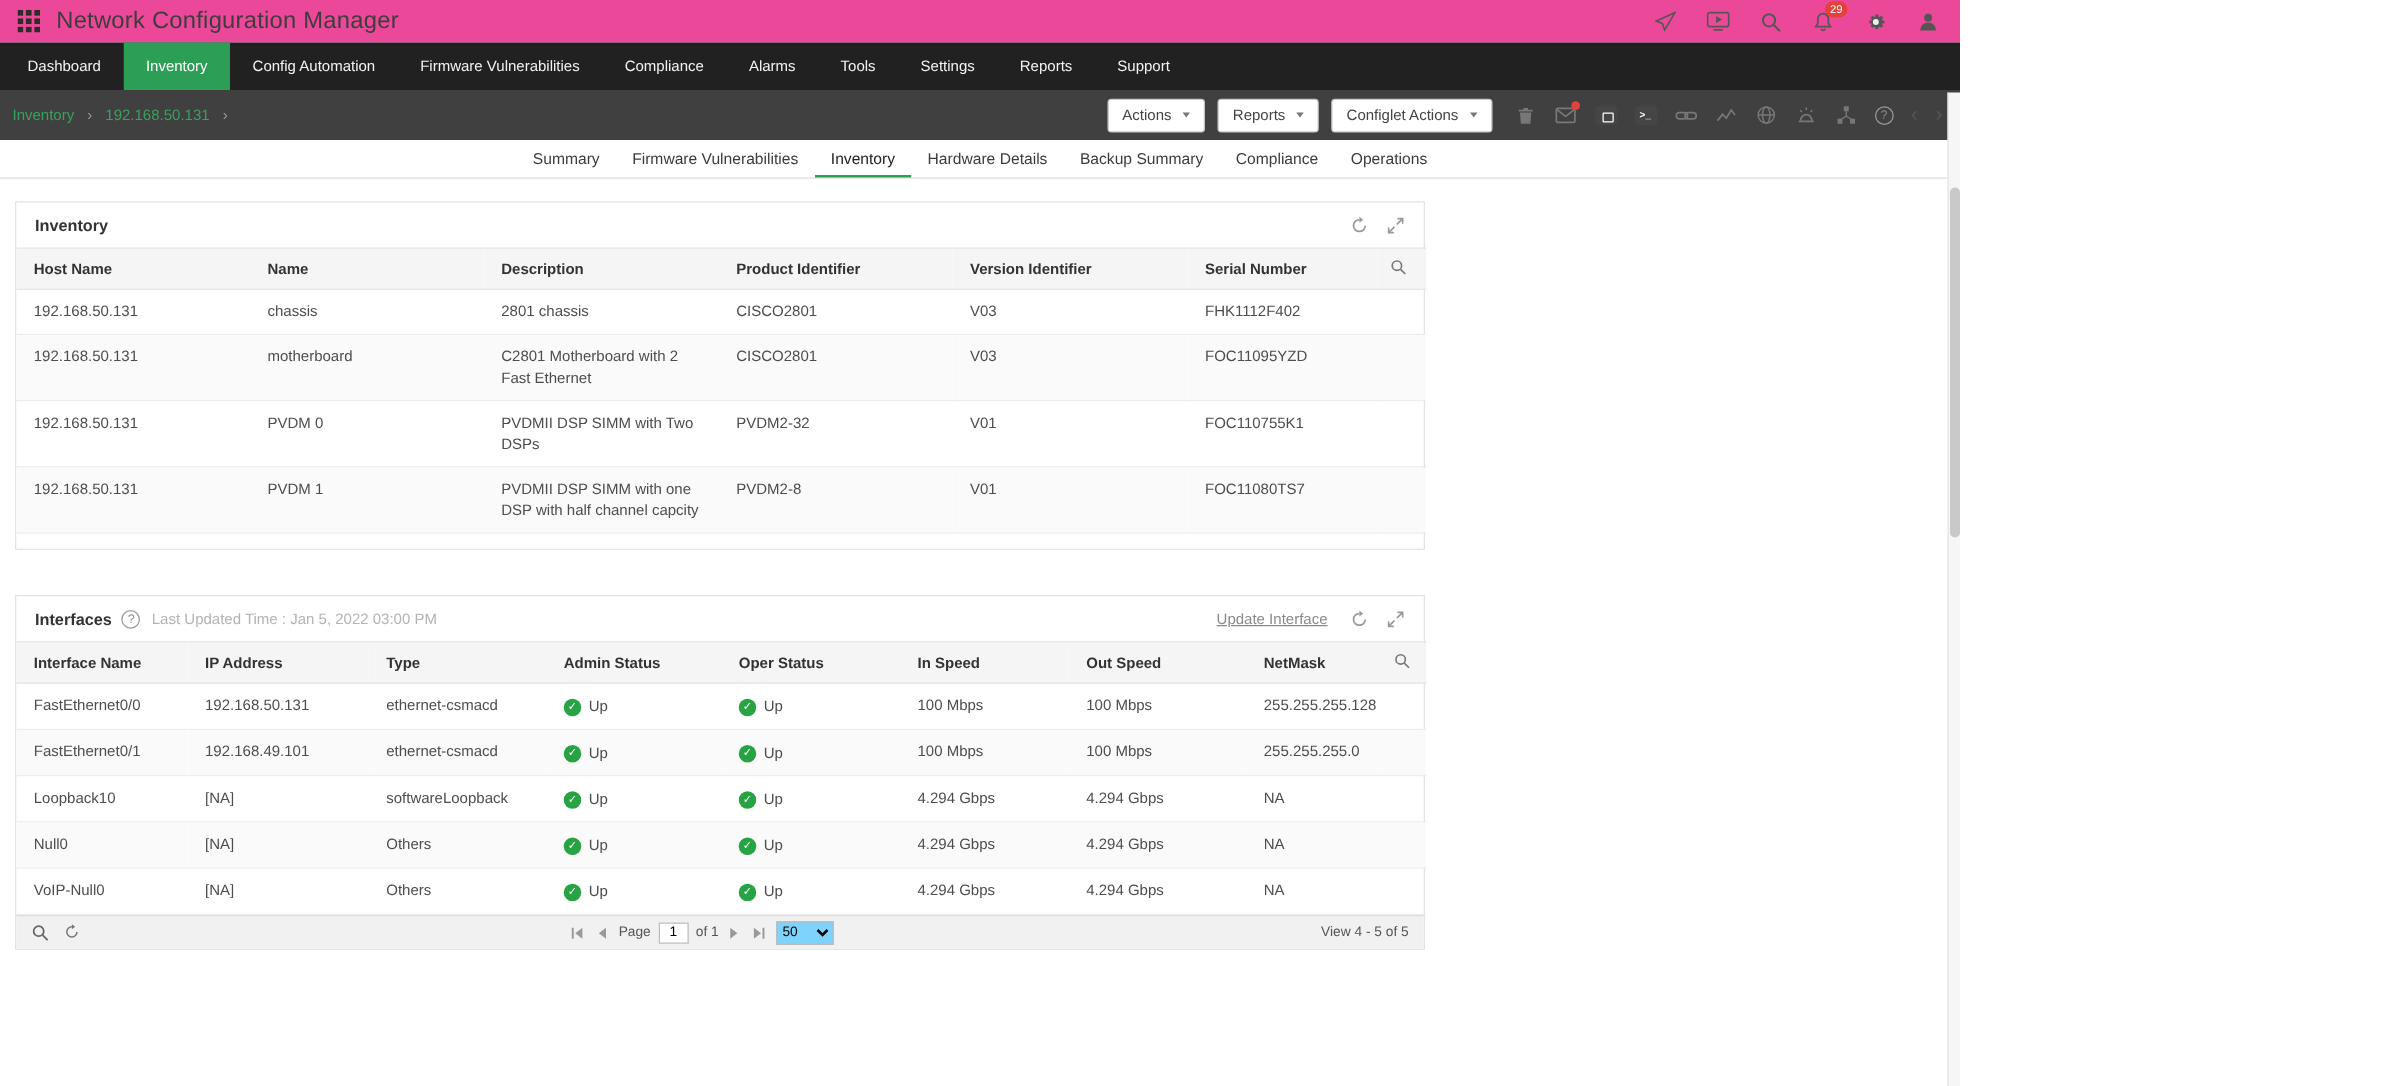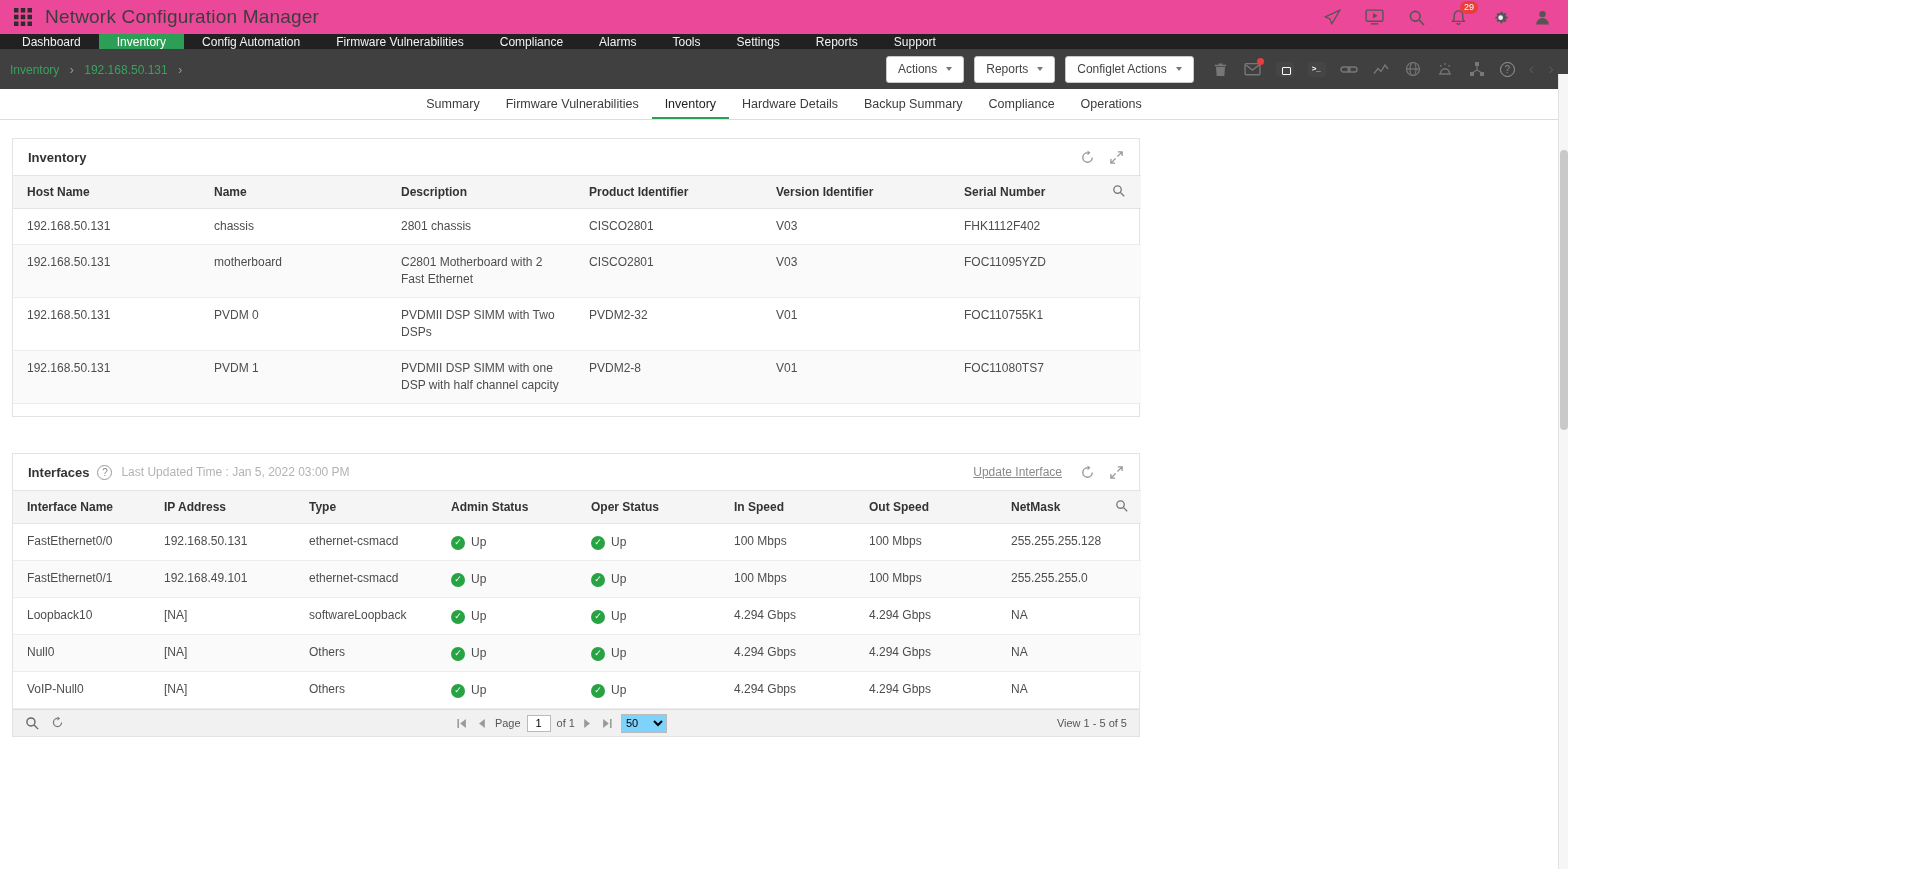--- a/index.html
+++ b/index.html
@@ -10,21 +10,21 @@
   
   .topbar { height:34px; background:#ec4899; display:flex; align-items:center; padding:0 16px 0 14px; }
   .apps-grid { width:18px; height:18px; display:inline-block; cursor:pointer; }
   .app-title { margin-left:13px; font-size:19px; color:#3d3d3d; letter-spacing:.2px; }
   .top-icons { margin-left:auto; display:flex; align-items:center; gap:23px; }
   .ticon { position:relative; width:19px; height:19px; display:inline-flex; align-items:center; justify-content:center; cursor:pointer; }
   .badge { position:absolute; top:-7px; right:-10px; background:#e5403a; color:#fff; font-size:9px;
     line-height:13px; padding:0 4px; border-radius:8px; min-width:17px; text-align:right; }
 
   
-  .mainnav { height:15px; background:#212121; display:flex; align-items:stretch; padding-left:4px; }
+  .mainnav { height:38px; background:#212121; display:flex; align-items:stretch; padding-left:4px; }
   .nav-item { display:flex; align-items:center; padding:0 18px; font-size:12px; color:#f2f2f2;
     text-decoration:none; cursor:pointer; white-space:nowrap; }
   .nav-item.active { background:#2c9e56; color:#fff; }
 
   
   .crumbbar { height:40px; display:flex; align-items:center; padding:0 14px 0 10px; background:#404040; }
   .crumb-link { color:#3aa05e; font-size:12px; text-decoration:none; cursor:pointer; }
   .crumb-sep { color:#999; font-size:12px; margin:0 6px; }
   .crumb-sep::after { content:"›"; }
   .toolbar { margin-left:auto; display:flex; align-items:center; gap:10px; }
@@ -518,21 +518,21 @@
             </button>
           <button class="pbtn">
               <svg viewBox="0 0 10 10" width="11" height="11">
                 <path d="M1 1l5.2 4L1 9z" fill="#999"></path>
                 <path d="M8 1v8" stroke="#999" stroke-width="1.4"></path>
               </svg>
             </button>
           <select class="psel"><option>50</option></select>
         </div>
         <div class="pager-right">
-          <span>View 1 - 5 of 5</span>
+          <span>View 4 - 5 of 5</span>
         </div>
       </div>
     </section>
   </main>
 
   <div class="vscroll">
     <div class="vthumb"></div>
   </div>
 </div>
 

